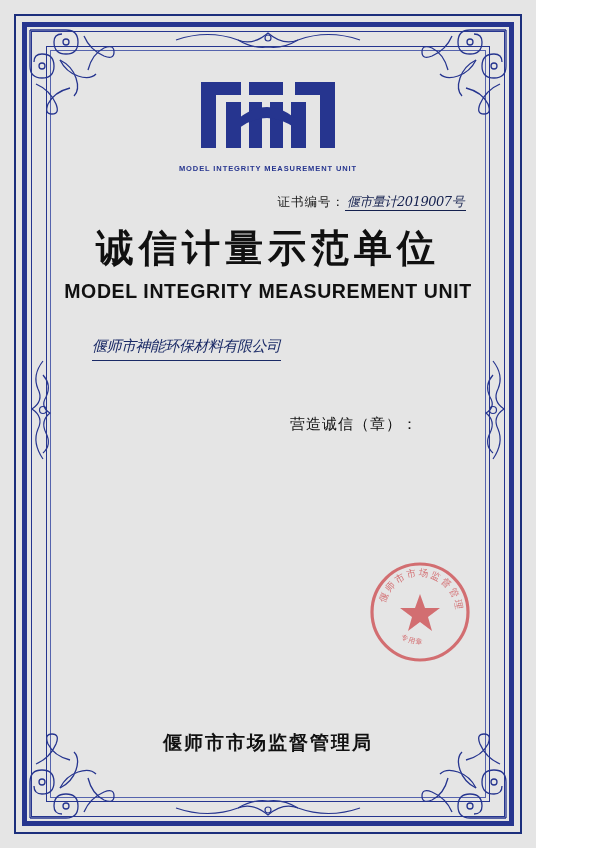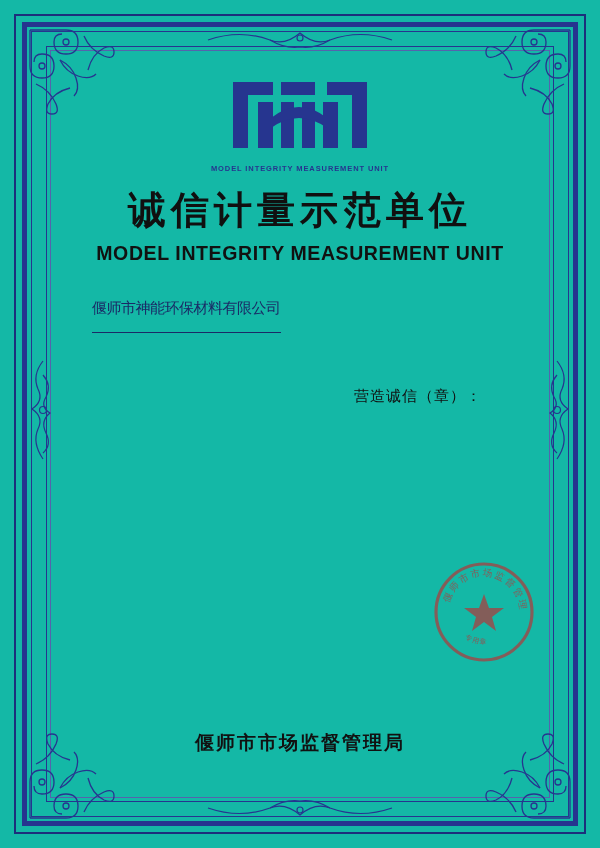--- a/index.html
+++ b/index.html
@@ -9,23 +9,23 @@
   }
   body {
     width: 600px;
     height: 848px;
     font-family: "Liberation Sans", sans-serif;
     overflow: hidden;
   }
 
   .certificate {
     position: relative;
-    width: 600px;
+    width: 536px;
     height: 848px;
-    background: #14b8a6;
+    background: #e5e5e5;
     box-sizing: border-box;
   }
 
   
   .border-outer {
     position: absolute;
     left: 14px;
     top: 14px;
     right: 14px;
     bottom: 14px;
@@ -163,25 +163,26 @@
     font-weight: bold;
     font-size: 19.5px;
     letter-spacing: 0.6px;
     color: #111111;
   }
 
   .recipient {
     margin-top: 34px;
     margin-left: 36px;
     font-family: "DejaVu Serif", serif;
+    font-style: italic;
     font-size: 15px;
     color: #1a2a66;
     display: inline-block;
     border-bottom: 1.2px solid #1a2a66;
-    padding-bottom: 14px;
+    padding-bottom: 4px;
     letter-spacing: -0.5px;
     text-align: right;
   }
 
   .body-text {
     margin-top: 28px;
     margin-left: 14px;
     margin-right: 10px;
     font-size: 15.2px;
     line-height: 31px;
@@ -327,20 +328,23 @@
           <path d="M54 6 h34 v13 h-34 z"></path>
           <rect x="96" y="26" width="15" height="46"></rect>
           <rect x="100" y="6" width="40" height="13"></rect>
           <rect x="125" y="6" width="15" height="66"></rect>
           <path d="M44 42 q28 -22 56 0 v10 q-28 -20 -56 0 z"></path>
         </svg>
       </div>
       <div class="logo-caption">MODEL INTEGRITY MEASUREMENT UNIT</div>
     </div>
 
+    <div class="cert-no">
+      <span class="label">证书编号：</span><span class="handwriting">偃市量计2019007号</span>
+    </div>
 
     <div class="title-cn">诚信计量示范单位</div>
     <div class="title-en">MODEL INTEGRITY MEASUREMENT UNIT</div>
 
     <div>
       <div class="recipient">偃师市神能环保材料有限公司</div>
     </div>
 
 
     <div class="issuer-line">营造诚信（章）：</div>

